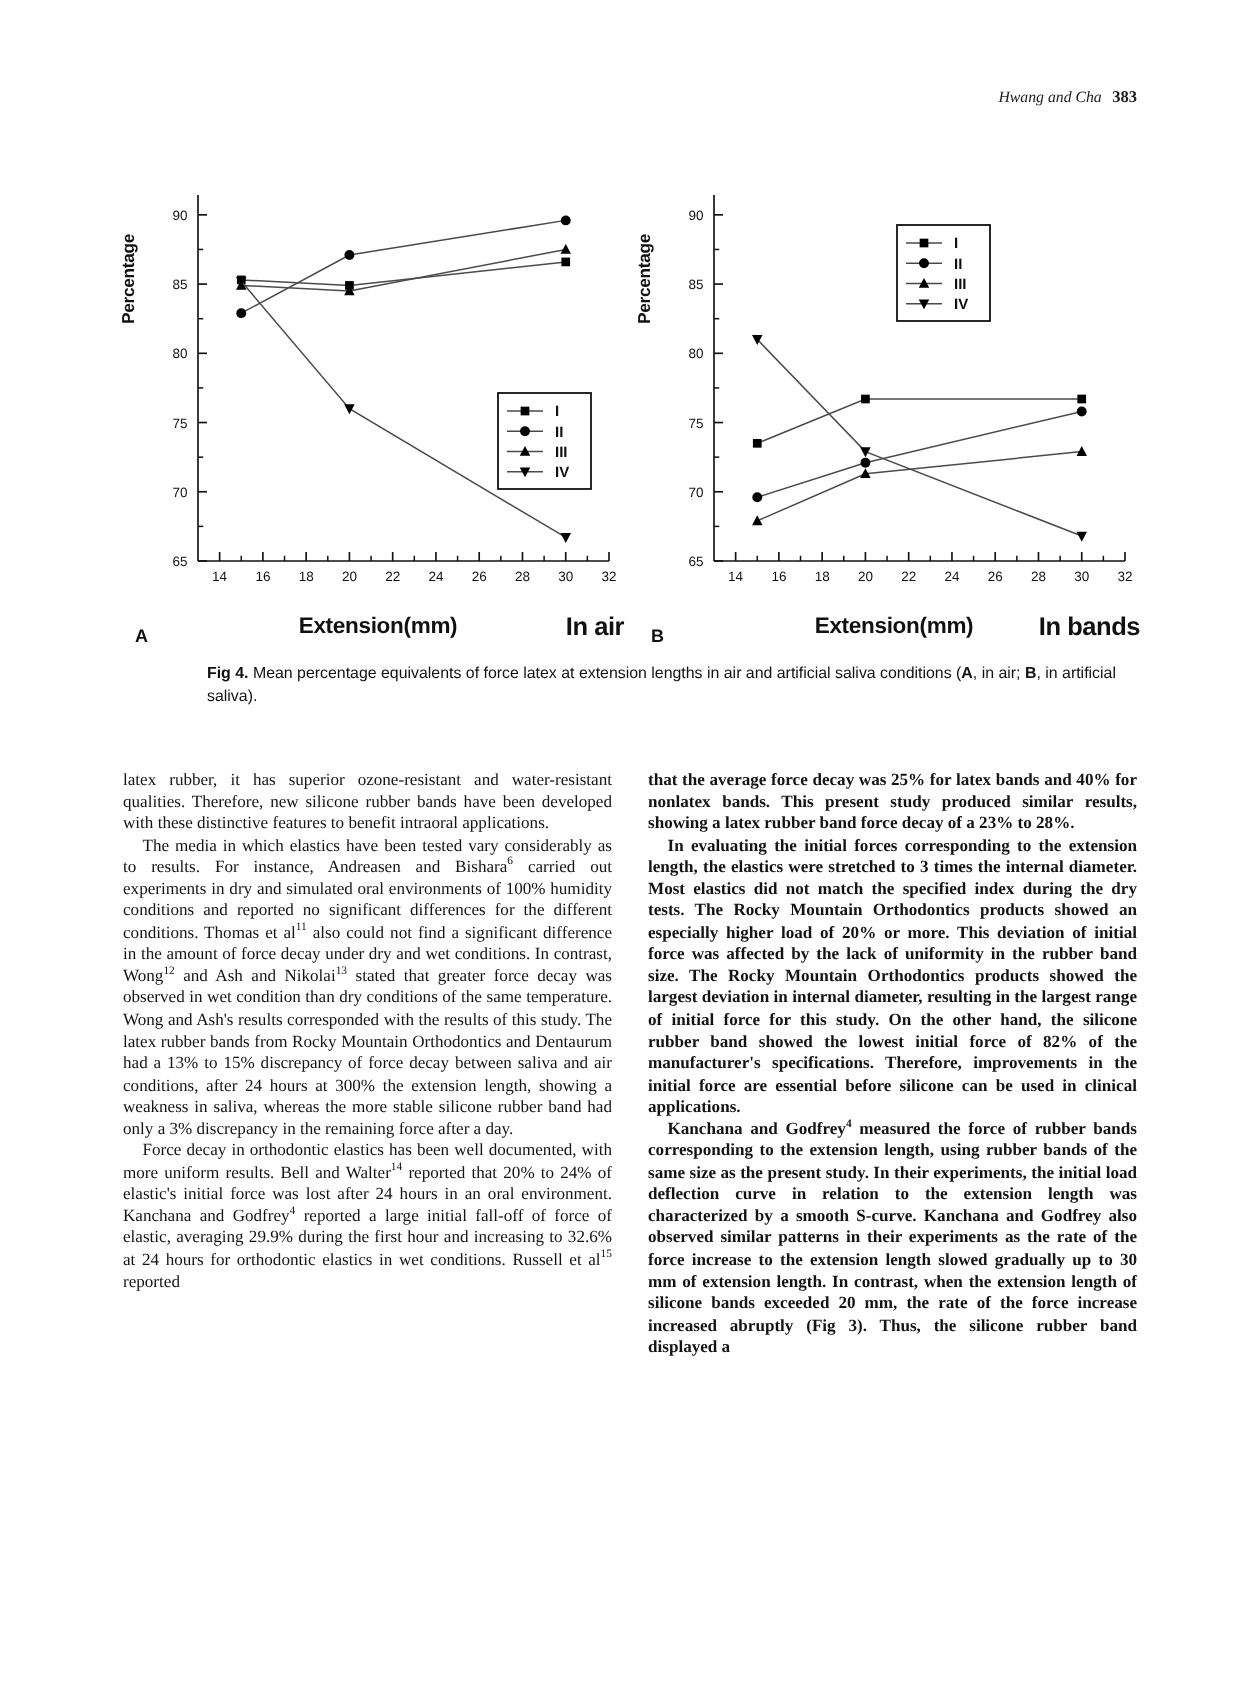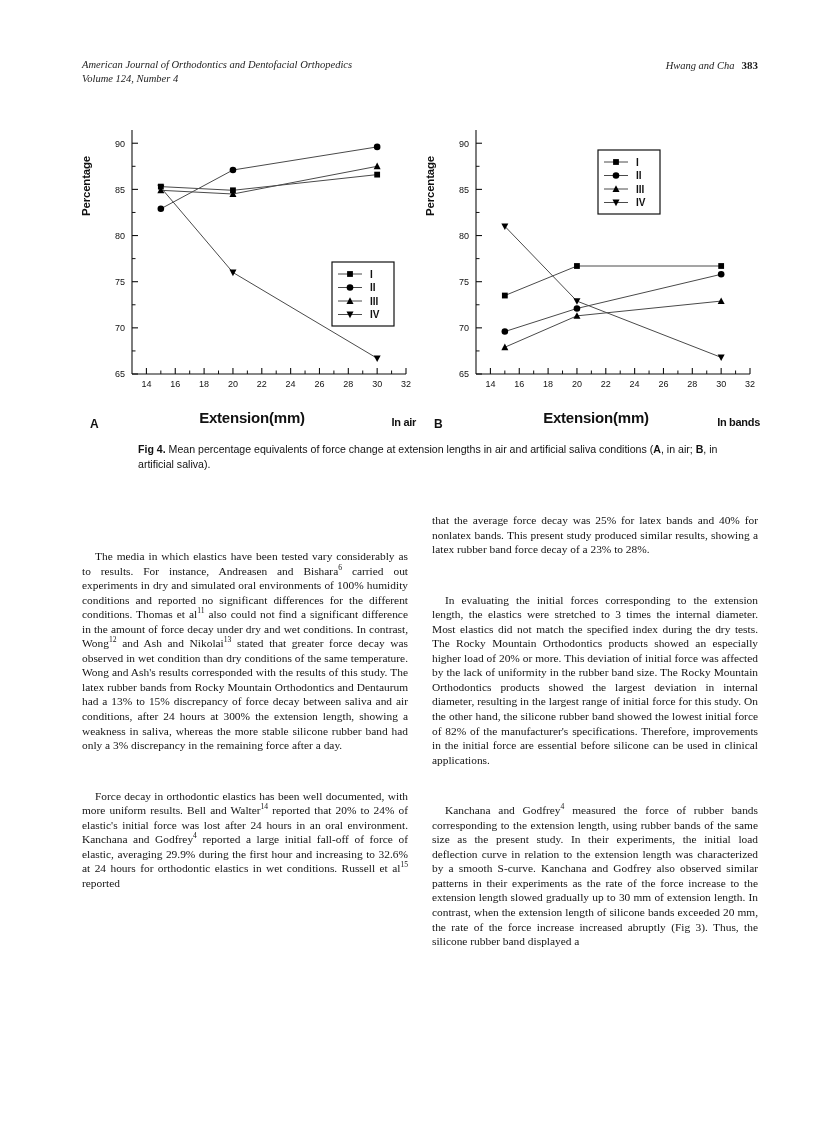--- a/index.html
+++ b/index.html
@@ -38,21 +38,21 @@
   .chart-wrap.b { left:348px; }
 
   .panel-letter {
     position:absolute; bottom:-1px; left:4px;
     font-family:"Liberation Sans", sans-serif;
     font-weight:bold; font-size:12px; color:#111;
   }
   .cond-label {
     position:absolute; bottom:2px; right:2px;
     font-family:"Liberation Sans", sans-serif;
-    font-weight:bold; font-size:11px; color:#111; letter-spacing:-0.3px;
+    font-weight:bold; font-size:17px; color:#111; letter-spacing:-0.3px;
   }
   .axis-title-x {
     position:absolute; bottom:4px; left:0; width:332px; text-align:center;
     font-family:"Liberation Sans", sans-serif;
     font-weight:bold; font-size:15px; color:#111; letter-spacing:-0.2px;
   }
   .axis-title-y {
     position:absolute; left:-6px; top:96px;
     transform: rotate(-90deg); transform-origin: left top;
     font-family:"Liberation Sans", sans-serif;
@@ -65,40 +65,36 @@
     position:absolute; left:56px; top:322px; width:612px;
     font-family:"Liberation Sans", sans-serif;
     font-size:10.6px; line-height:14.5px; color:#111;
   }
   .caption b { font-weight:bold; }
 
   
   .body-cols { position:absolute; left:82px; top:513px; width:676px; height:560px; }
   .col { position:absolute; top:0; width:326px; }
   .col.left { left:0; }
-  .col.right { left:350px; }
+  .col.right { left:350px;font-weight:bold; }
   .col p {
     margin:0; text-align:justify;
     font-family:"Liberation Serif", serif;
     font-size:11.4px; line-height:14.55px; color:#131313;
     -webkit-hyphens:none; hyphens:none;
   }
-  .col p.indent { text-indent:13px;margin-top:36px; }
+  .col p.indent { text-indent:13px; }
   sup { font-size:7.6px; vertical-align:super; line-height:0; }
 </style>
 </head>
 <body>
 
 <div class="page">
 
   <div class="runhead">
-    <div class="runhead-left">
-      <div>American Journal of Orthodontics and Dentofacial Orthopedics</div>
-      <div>Volume 124, Number 4</div>
-    </div>
     <div class="runhead-right">
       <span class="auth">Hwang and Cha</span><span class="pg">383</span>
     </div>
   </div>
 
   <div class="figure">
     <div class="charts">
 
       <div class="chart-wrap a">
         <div class="axis-title-y">Percentage</div>
@@ -268,26 +264,27 @@
             <text x="206" y="86.1" fill="#111111" font-family="&quot;Liberation Sans&quot;, sans-serif" font-size="10" font-weight="bold">IV</text>
           </svg>
         <div class="axis-title-x">Extension(mm)</div>
         <div class="panel-letter">B</div>
         <div class="cond-label">In bands</div>
       </div>
 
     </div>
 
     <div class="caption">
-      <b>Fig 4.</b><span> Mean percentage equivalents of force change at extension lengths in air and artificial saliva conditions (</span><b>A</b><span>, in air; </span><b>B</b><span>, in artificial saliva).</span>
+      <b>Fig 4.</b><span> Mean percentage equivalents of force latex at extension lengths in air and artificial saliva conditions (</span><b>A</b><span>, in air; </span><b>B</b><span>, in artificial saliva).</span>
     </div>
   </div>
 
   <div class="body-cols">
     <div class="col left" id="col-left">
+        <p>latex rubber, it has superior ozone-resistant and water-resistant qualities. Therefore, new silicone rubber bands have been developed with these distinctive features to benefit intraoral applications.</p>
         <p class="indent">The media in which elastics have been tested vary considerably as to results. For instance, Andreasen and Bishara<sup>6</sup> carried out experiments in dry and simulated oral environments of 100% humidity conditions and reported no significant differences for the different conditions. Thomas et al<sup>11</sup> also could not find a significant difference in the amount of force decay under dry and wet conditions. In contrast, Wong<sup>12</sup> and Ash and Nikolai<sup>13</sup> stated that greater force decay was observed in wet condition than dry conditions of the same temperature. Wong and Ash's results corresponded with the results of this study. The latex rubber bands from Rocky Mountain Orthodontics and Dentaurum had a 13% to 15% discrepancy of force decay between saliva and air conditions, after 24 hours at 300% the extension length, showing a weakness in saliva, whereas the more stable silicone rubber band had only a 3% discrepancy in the remaining force after a day.</p>
         <p class="indent">Force decay in orthodontic elastics has been well documented, with more uniform results. Bell and Walter<sup>14</sup> reported that 20% to 24% of elastic's initial force was lost after 24 hours in an oral environment. Kanchana and Godfrey<sup>4</sup> reported a large initial fall-off of force of elastic, averaging 29.9% during the first hour and increasing to 32.6% at 24 hours for orthodontic elastics in wet conditions. Russell et al<sup>15</sup> reported</p>
       </div>
     <div class="col right" id="col-right">
         <p>that the average force decay was 25% for latex bands and 40% for nonlatex bands. This present study produced similar results, showing a latex rubber band force decay of a 23% to 28%.</p>
         <p class="indent">In evaluating the initial forces corresponding to the extension length, the elastics were stretched to 3 times the internal diameter. Most elastics did not match the specified index during the dry tests. The Rocky Mountain Orthodontics products showed an especially higher load of 20% or more. This deviation of initial force was affected by the lack of uniformity in the rubber band size. The Rocky Mountain Orthodontics products showed the largest deviation in internal diameter, resulting in the largest range of initial force for this study. On the other hand, the silicone rubber band showed the lowest initial force of 82% of the manufacturer's specifications. Therefore, improvements in the initial force are essential before silicone can be used in clinical applications.</p>
         <p class="indent">Kanchana and Godfrey<sup>4</sup> measured the force of rubber bands corresponding to the extension length, using rubber bands of the same size as the present study. In their experiments, the initial load deflection curve in relation to the extension length was characterized by a smooth S-curve. Kanchana and Godfrey also observed similar patterns in their experiments as the rate of the force increase to the extension length slowed gradually up to 30 mm of extension length. In contrast, when the extension length of silicone bands exceeded 20 mm, the rate of the force increase increased abruptly (Fig 3). Thus, the silicone rubber band displayed a</p>
       </div>
   </div>
 

